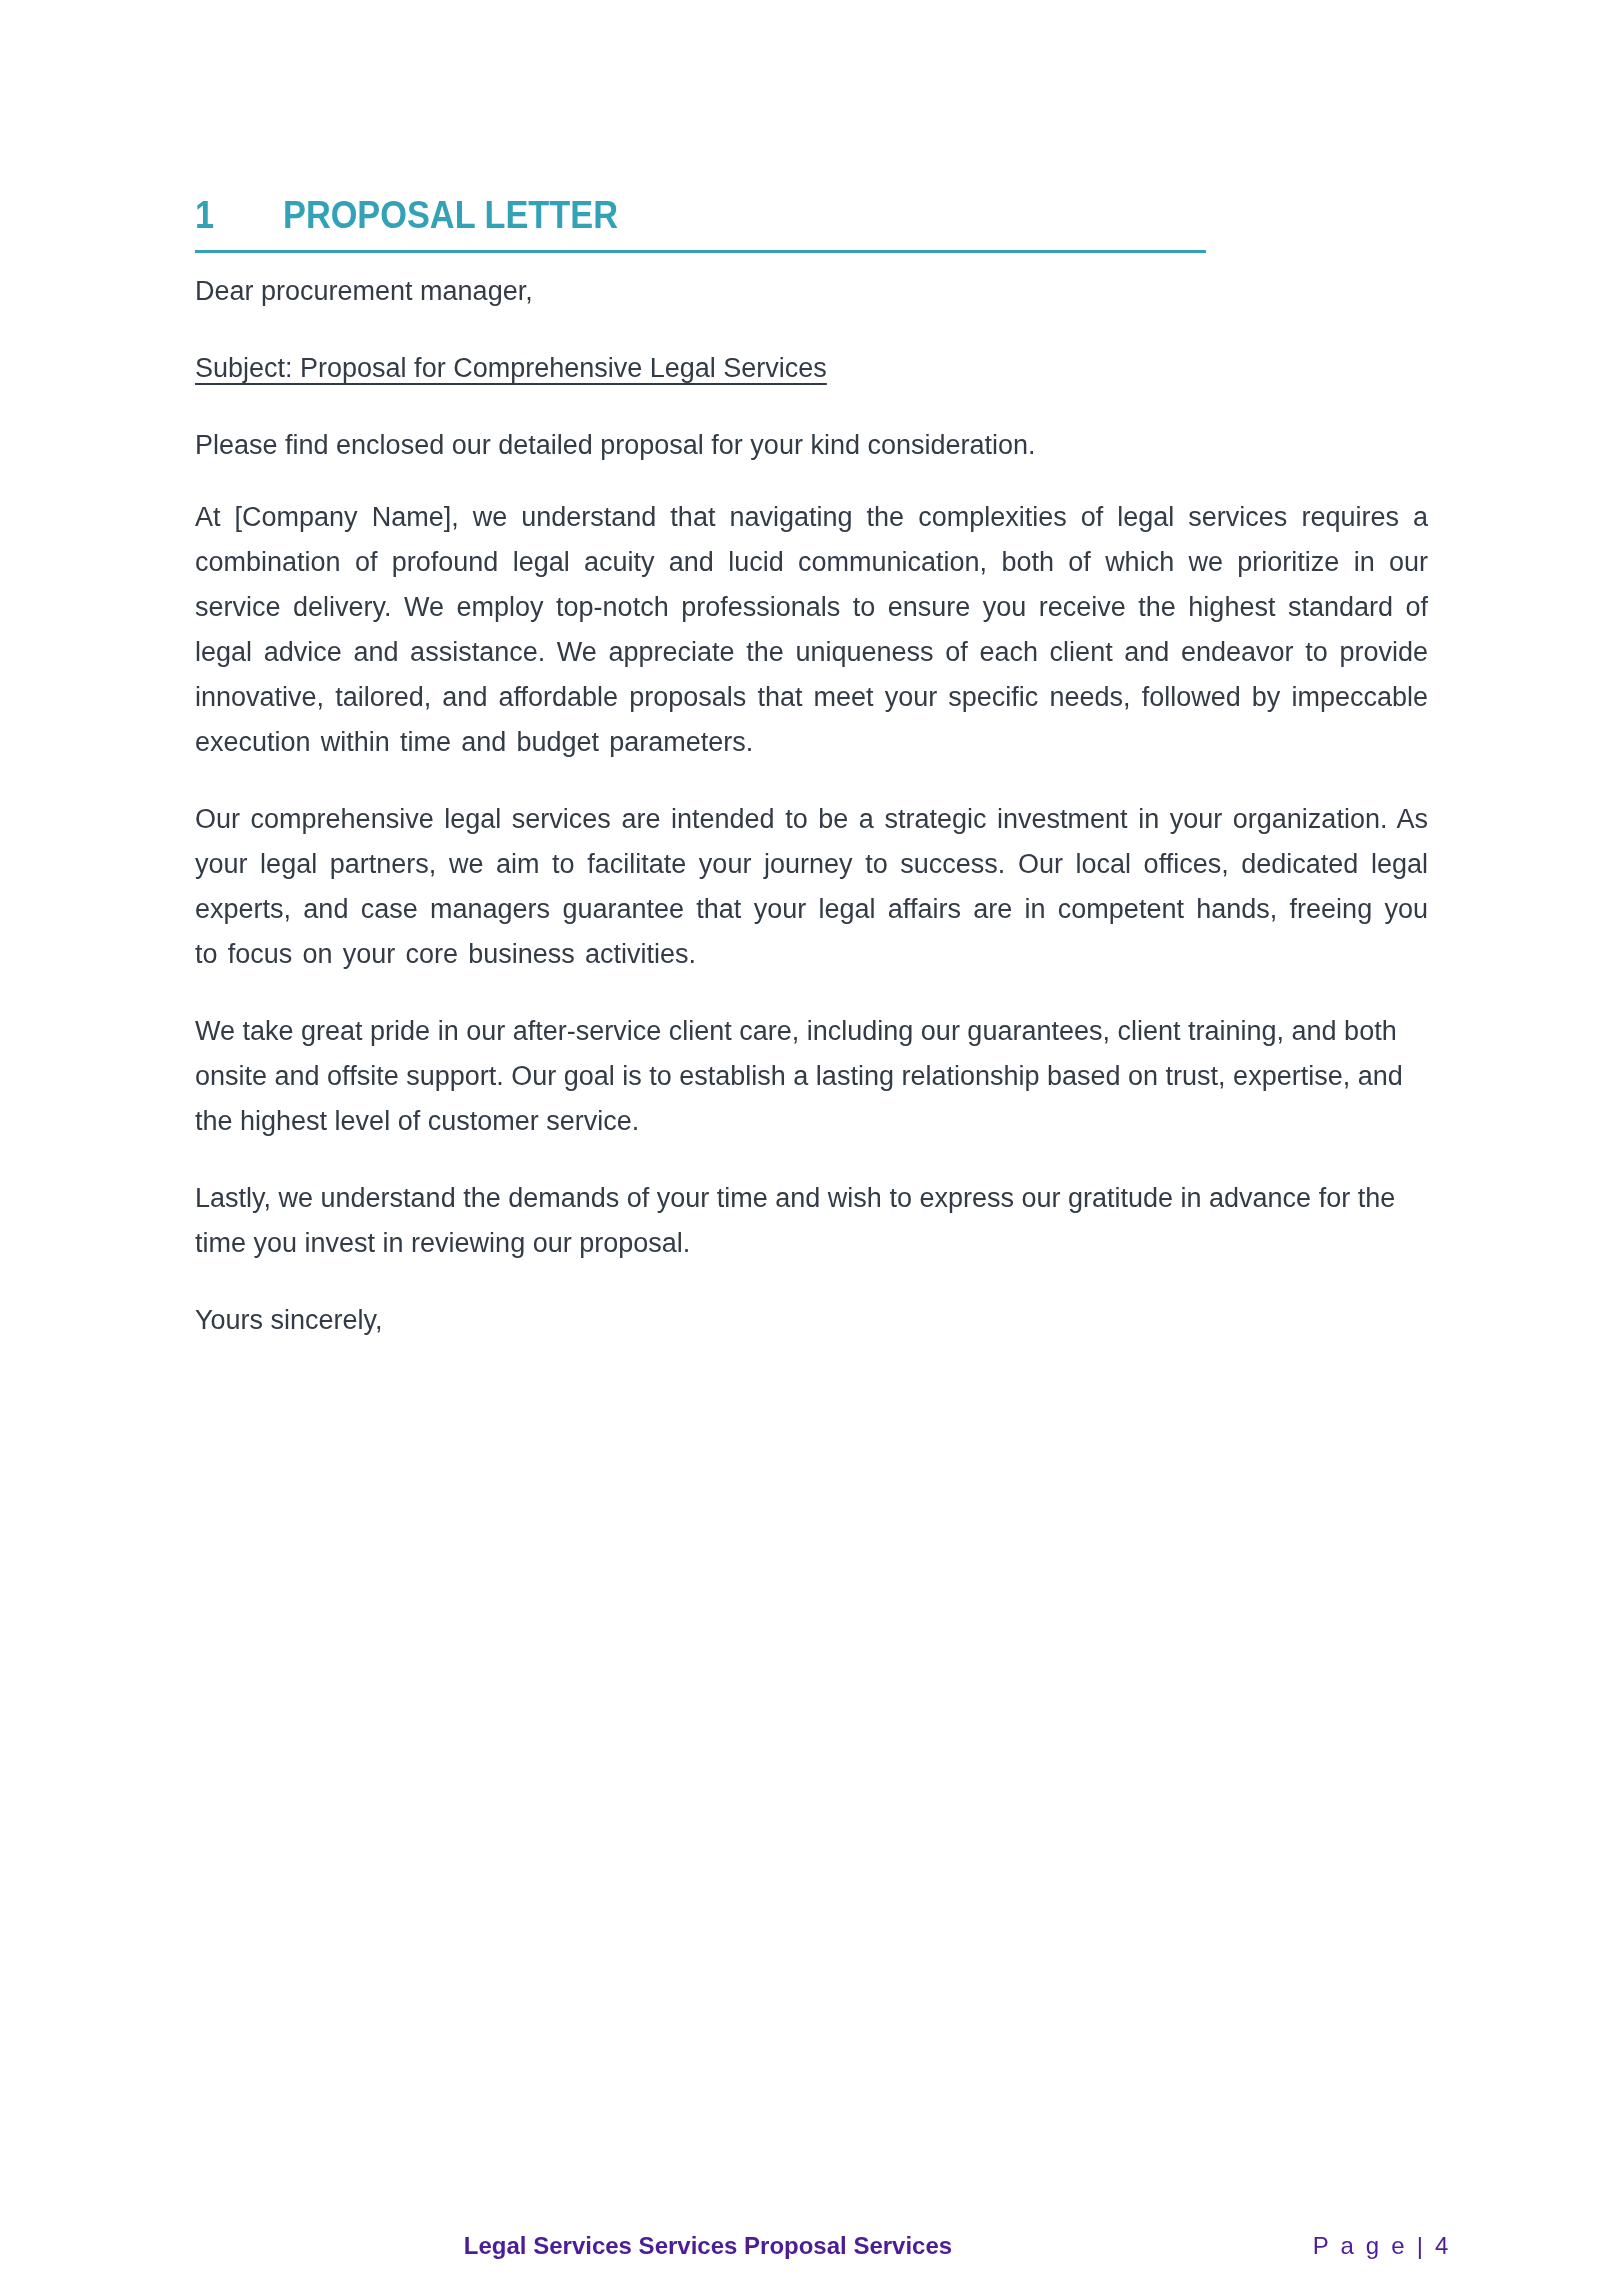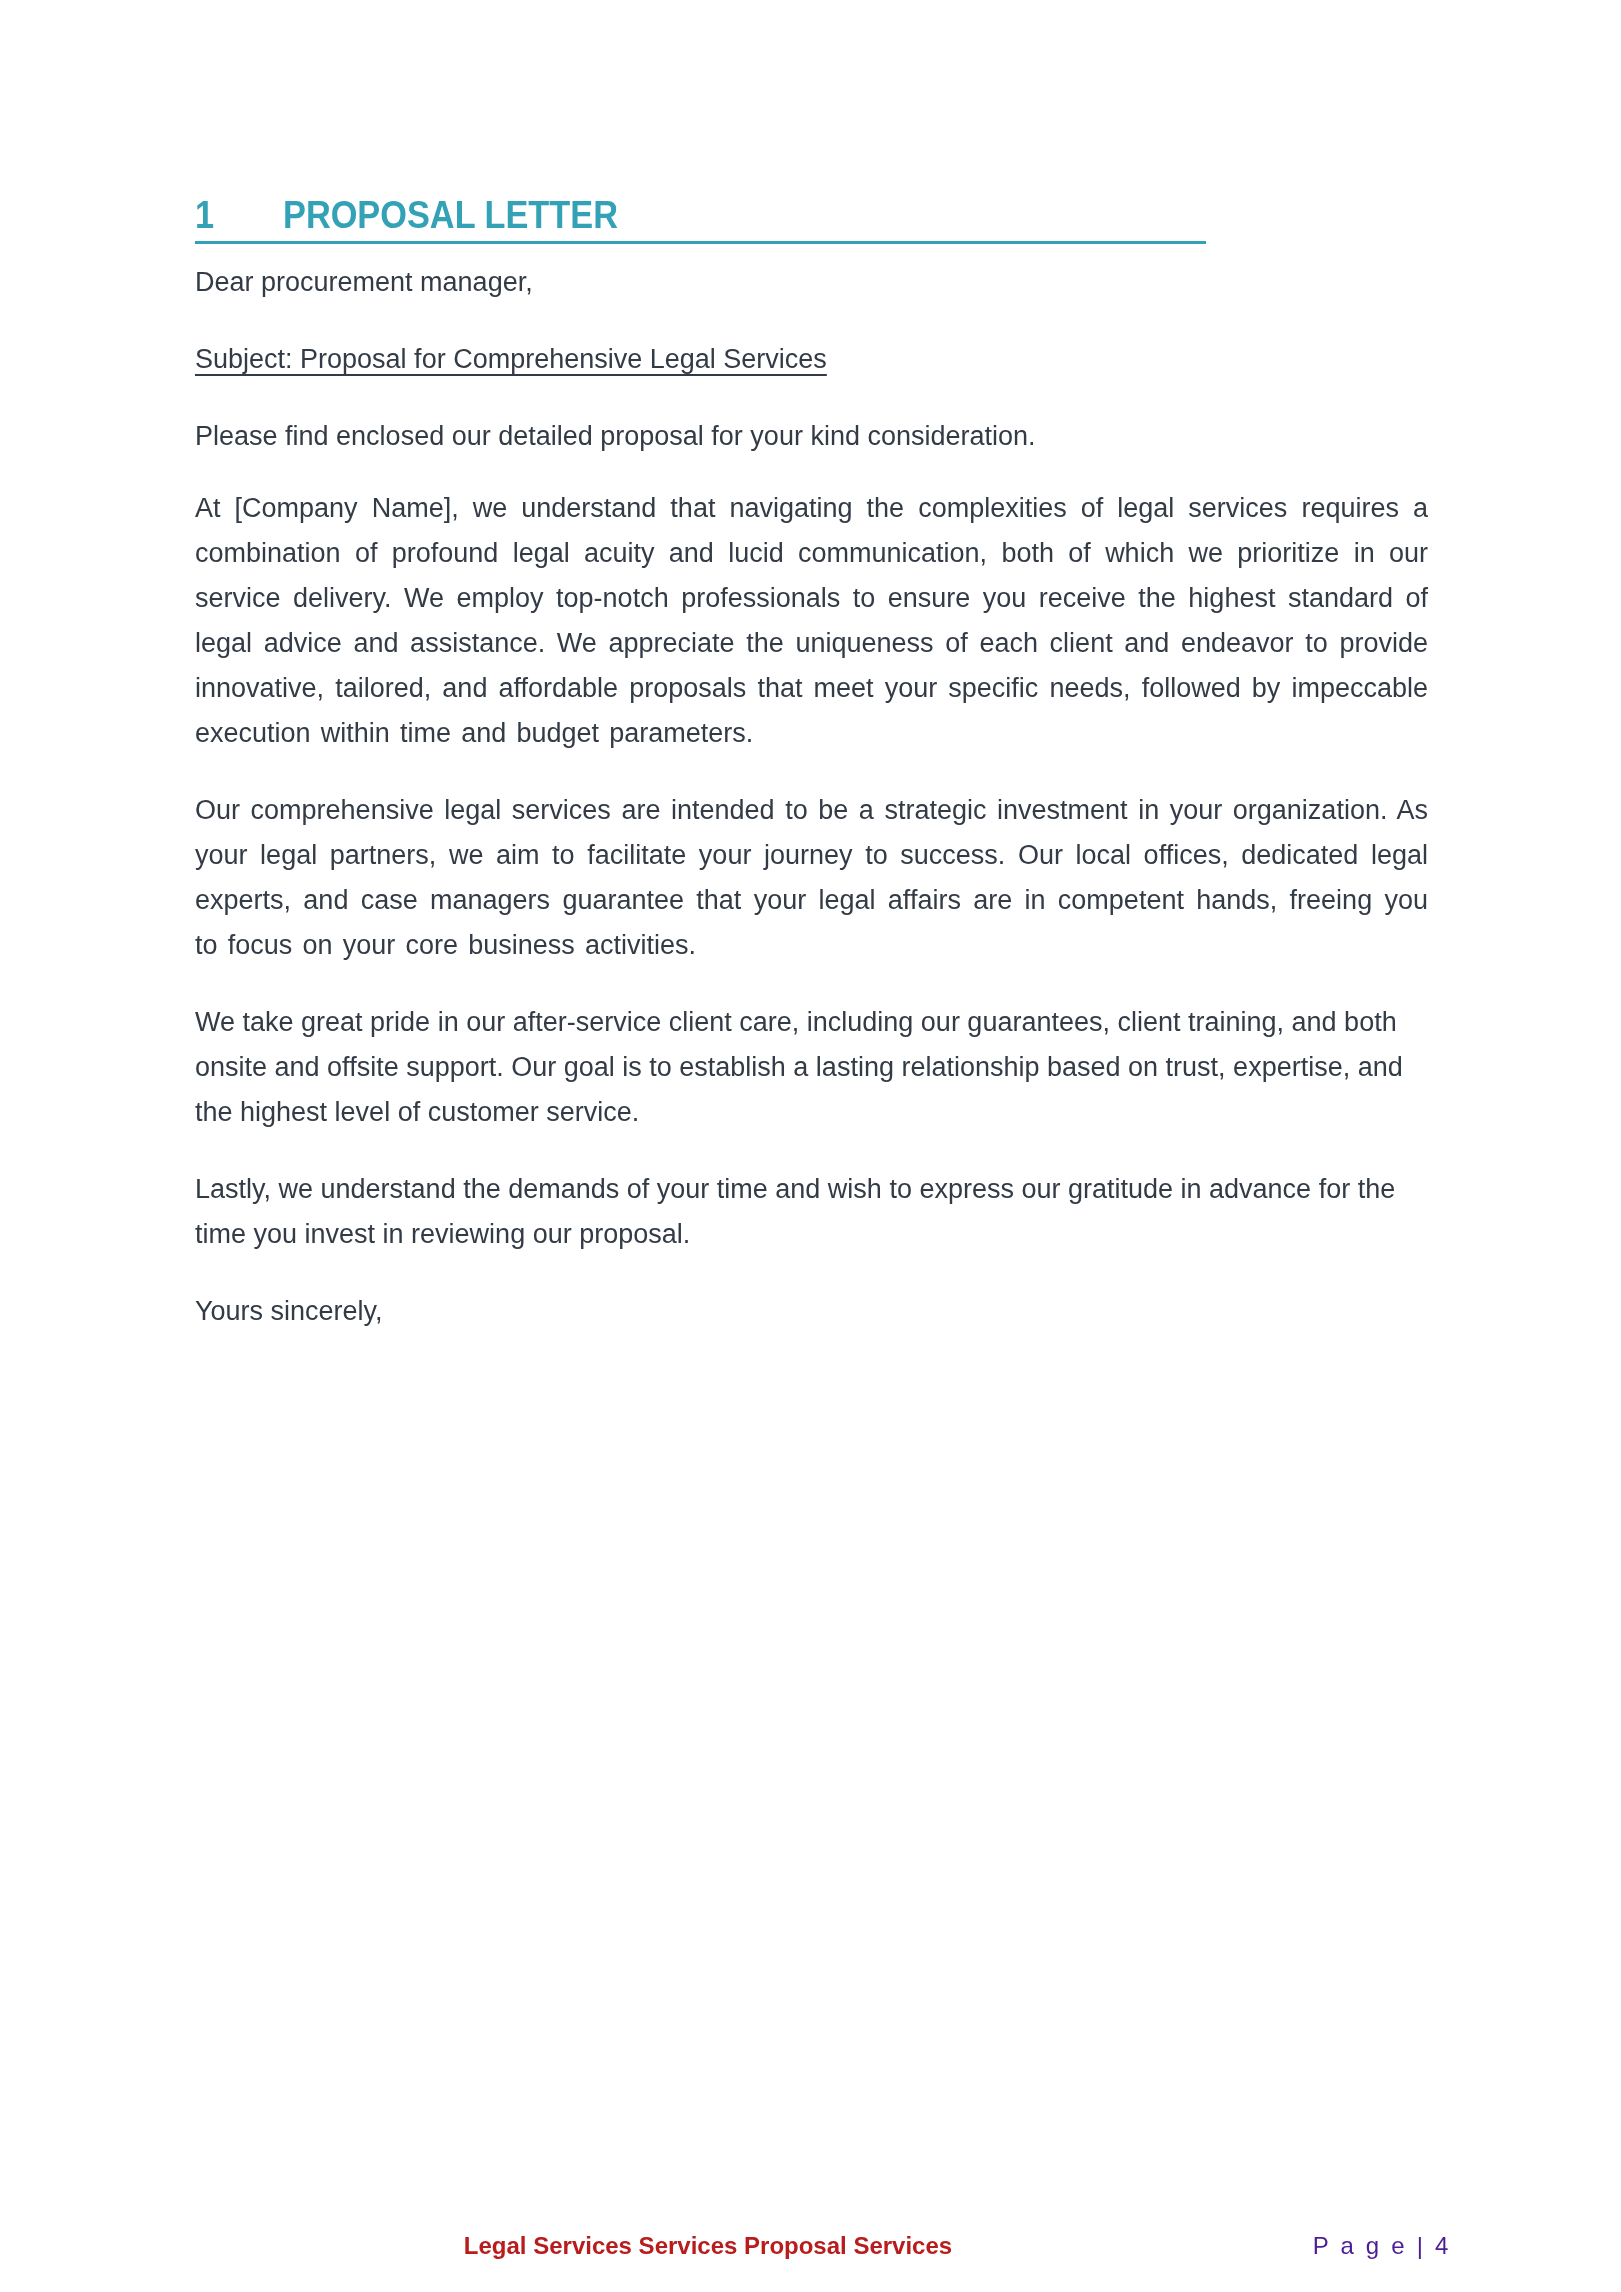--- a/index.html
+++ b/index.html
@@ -20,21 +20,21 @@
   .content {
     position: absolute;
     left: 195px;
     top: 195px;
     width: 1233px;
   }
   
   .section-heading {
     width: 1011px;
     border-bottom: 3.6px solid #33a1b6;
-    padding-bottom: 7px;
+    padding-bottom: 16px;
     white-space: nowrap;
   }
   .heading-inner {
     display: inline-block;
     transform: scaleX(0.88);
     transform-origin: 0 50%;
     color: #33a1b6;
     font-weight: 700;
     font-size: 39px;
     line-height: 39px;
@@ -70,21 +70,21 @@
     width: 100%;
     height: 36px;
   }
   .footer-title {
     position: absolute;
     left: 708px;
     transform: translateX(-50%);
     white-space: nowrap;
     font-size: 24px;
     font-weight: 700;
-    color: #b91c1c;
+    color: #4c1d95;
   }
   .footer-page {
     position: absolute;
     right: 171px;
     white-space: nowrap;
     font-size: 24px;
     color: #4c1d95;
     letter-spacing: 2.7px;
   }
 </style>

